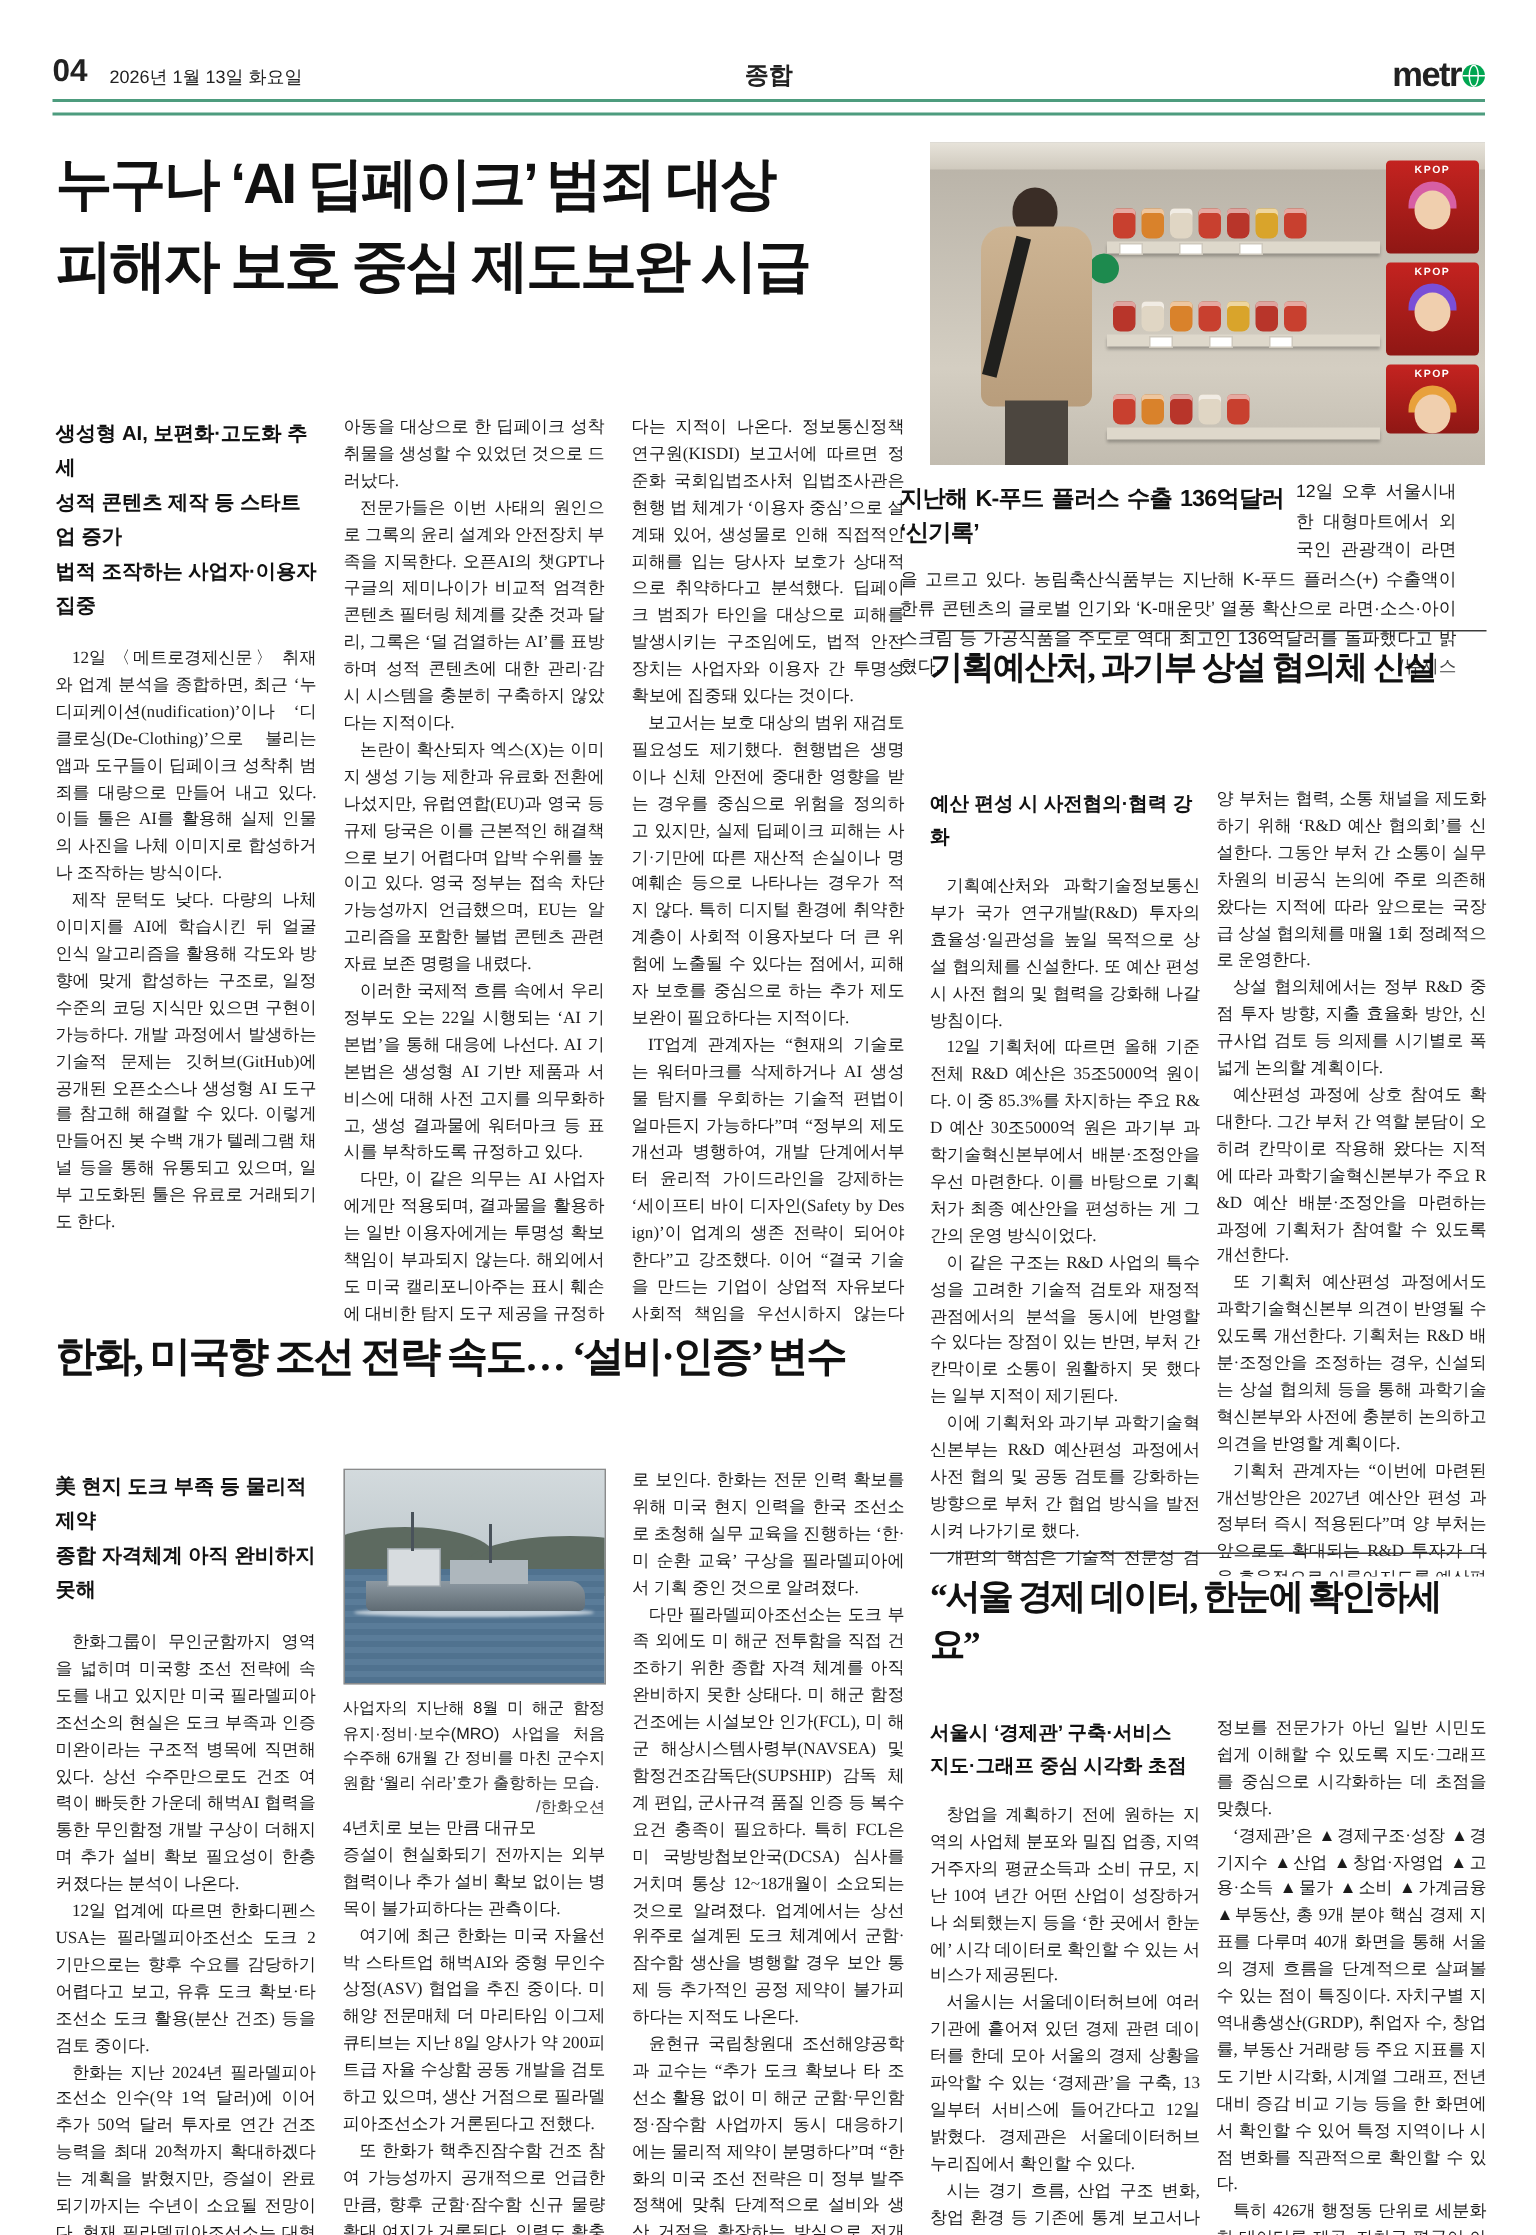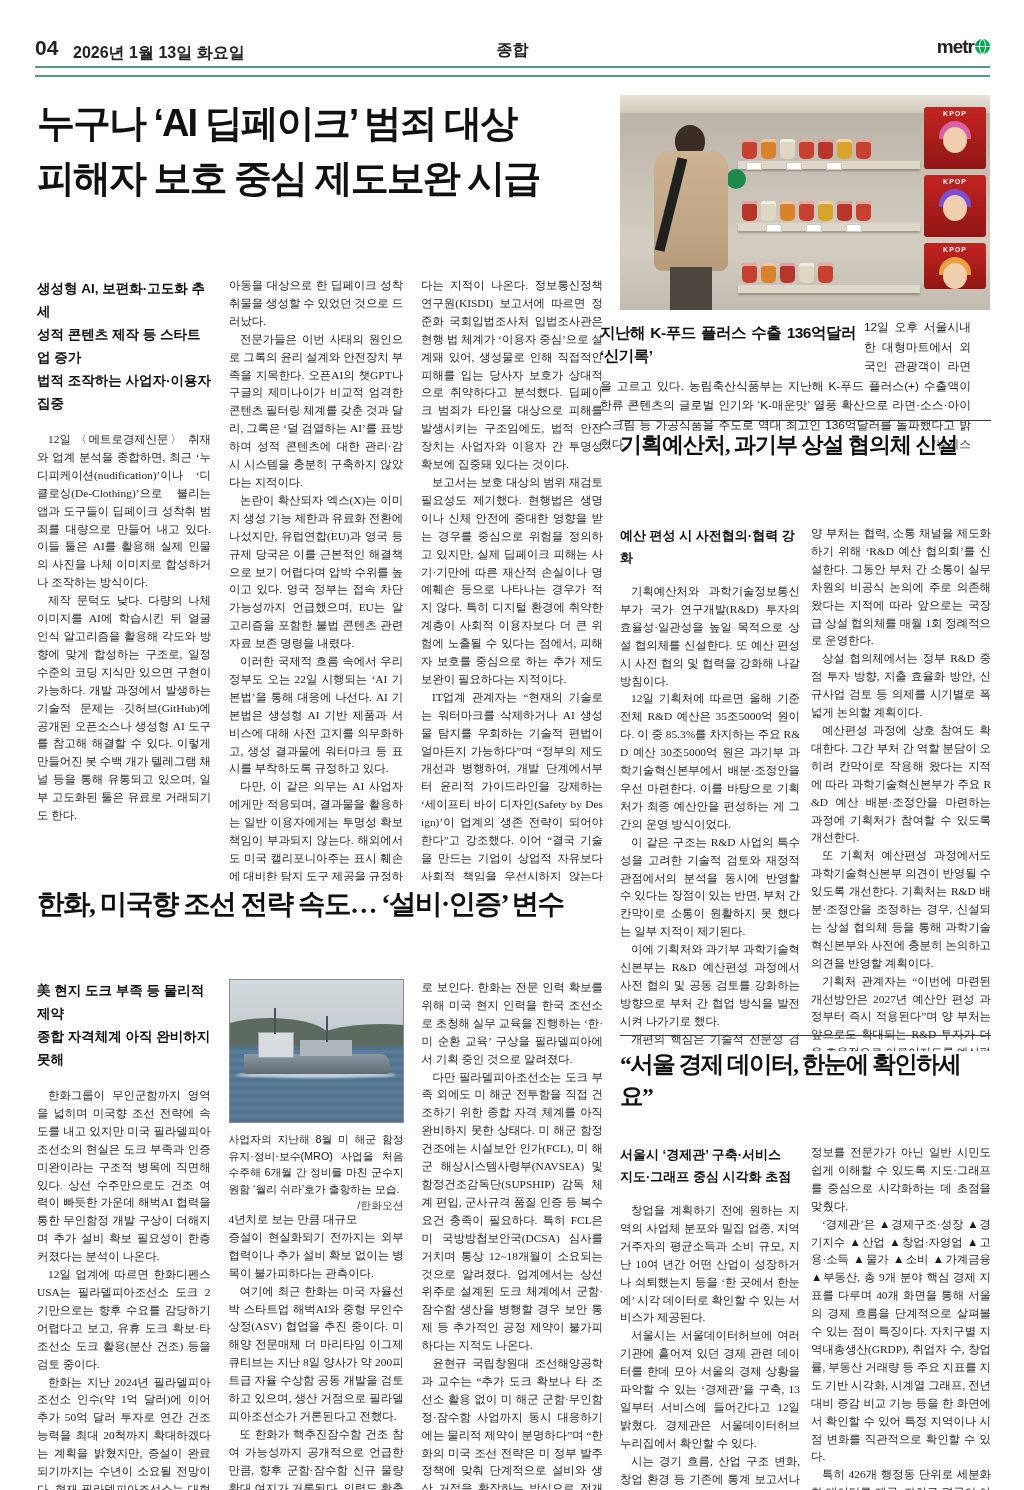--- a/index.html
+++ b/index.html
@@ -3,23 +3,23 @@
 <meta charset="utf-8">
 <style>
   html,body{margin:0;padding:0;background:#e8e8e8;}
   .page{position:relative;width:1024px;height:1490px;background:#ffffff;margin:0 auto;
         font-family:"Liberation Serif","DejaVu Serif",serif;color:#222;overflow:hidden;}
   .sans{font-family:"Liberation Sans","DejaVu Sans",sans-serif;}
 
   
   .hdr{position:absolute;left:35px;right:34px;top:36px;height:26px;}
   .pagenum{position:absolute;left:0;top:0;font-size:21px;font-weight:bold;letter-spacing:0;}
-  .pagedate{position:absolute;left:38px;top:7px;font-size:16px;font-weight:bold;}
+  .pagedate{position:absolute;left:38px;top:7px;font-size:12px;font-weight:normal;}
   .section{position:absolute;left:0;right:0;top:4px;text-align:center;font-size:16px;font-weight:bold;}
-  .brand{position:absolute;right:0;top:0px;font-size:19px;font-weight:bold;letter-spacing:-1px;}
+  .brand{position:absolute;right:0;top:0px;font-size:23px;font-weight:bold;letter-spacing:-1px;}
   .globe{display:inline-block;width:15px;height:15px;background:#00A651;border-radius:50%;position:relative;top:1px;margin-left:1px;}
   .globe::before{content:"";position:absolute;left:50%;top:0;width:7px;height:15px;margin-left:-3.5px;border:1px solid #fff;border-radius:50%;box-sizing:border-box;}
   .globe::after{content:"";position:absolute;top:50%;left:0;width:15px;border-top:1px solid #fff;margin-top:-1px;}
   .hdr-rule{position:absolute;left:35px;right:34px;top:66px;height:7px;
             border-top:2px solid #4d9c7e;border-bottom:2px solid #4d9c7e;}
 
   
   .b p{margin:0;text-indent:11px;text-align:justify;word-break:break-all;}
   .cont p:first-child{text-indent:0;}
   .body-txt{font-size:11.4px;line-height:17.9px;color:#1c1c1c;margin-top:36px;}

